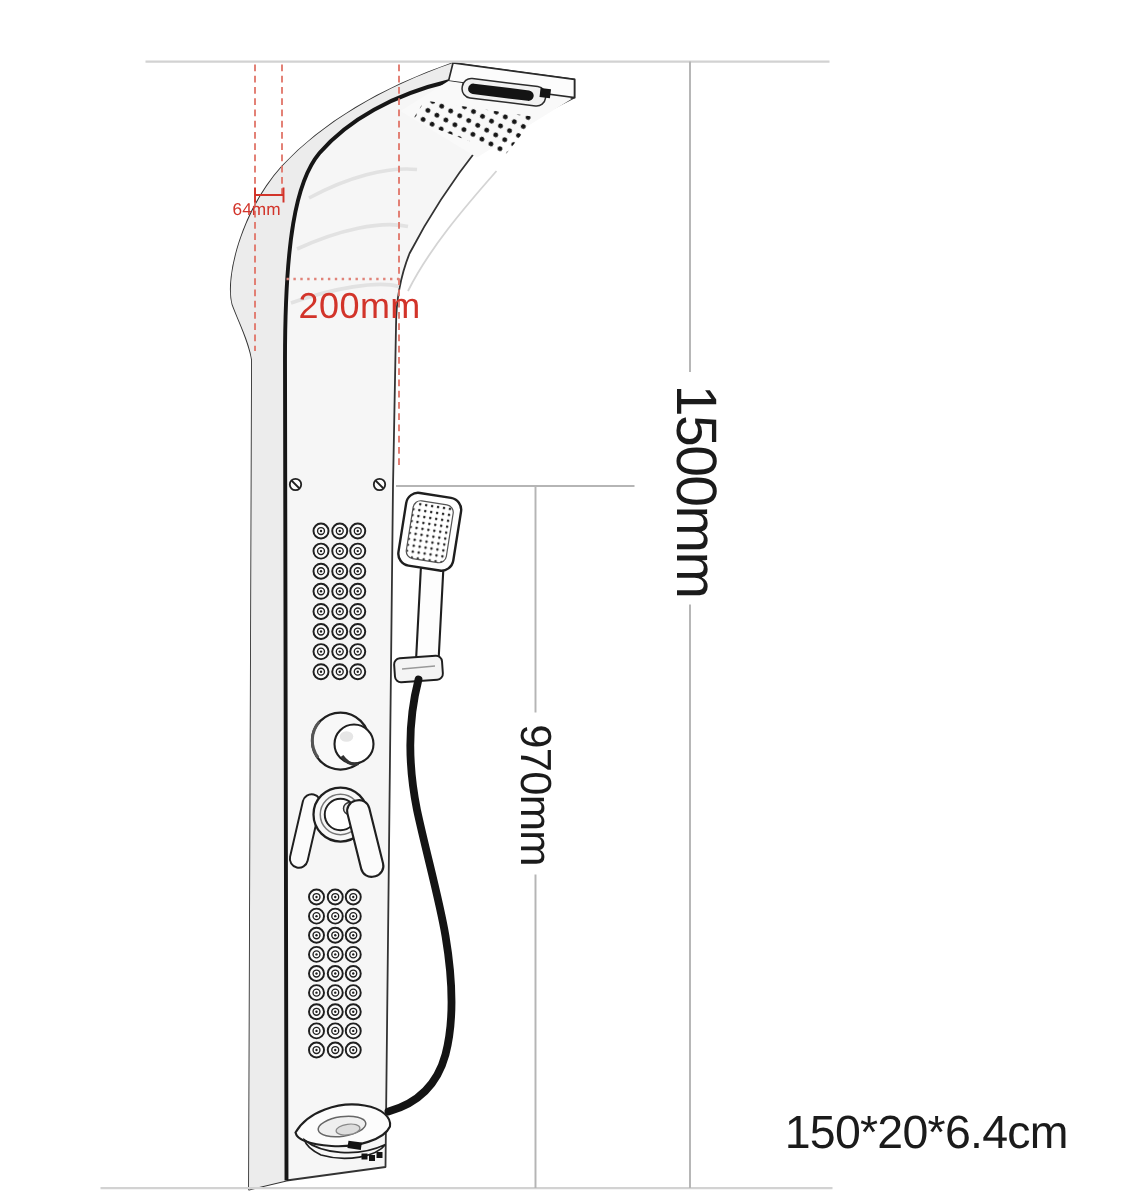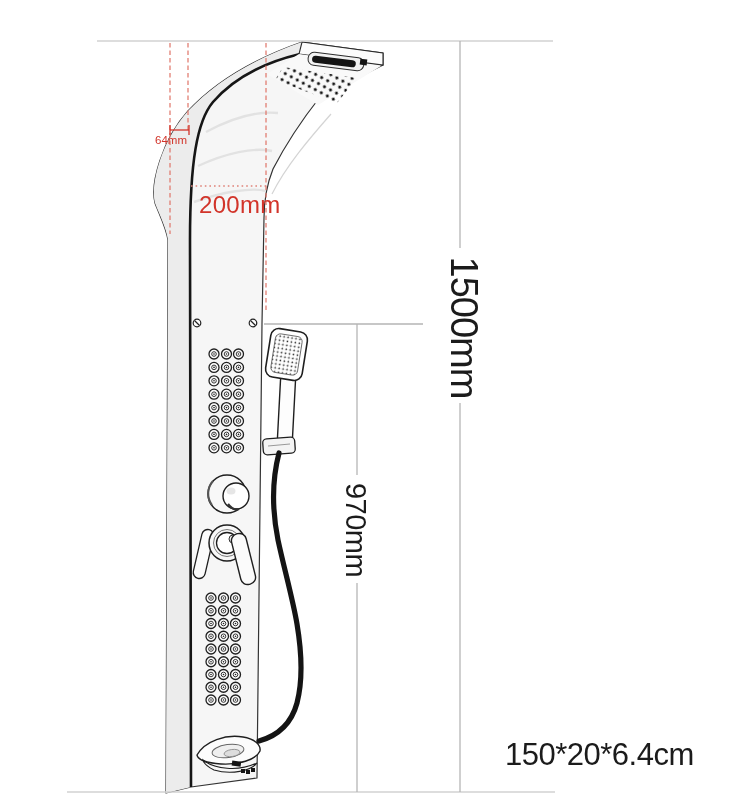--- a/index.html
+++ b/index.html
@@ -7,21 +7,21 @@
          font-family:"Liberation Sans",sans-serif;overflow:hidden;margin-top:12px;}
   .stage svg{position:absolute;left:0;top:0;}
   .lbl{position:absolute;white-space:nowrap;color:var(--ink,#1b1b1b);}
   .lbl.red{color:var(--red,#d2342a);}
   .lbl.s{left:148px;top:122px;width:39px;text-align:right;font-size:11.5px;font-weight:400;}
   .lbl.m{left:199px;top:179px;font-size:24px;font-weight:400;letter-spacing:.3px;}
   .lbl.rot-big{left:393px;top:296px;width:140px;height:37px;line-height:37px;text-align:center;
                font-size:38px;letter-spacing:-1px;transform:rotate(90deg);}
   .lbl.rot-mid{left:308px;top:503px;width:96px;height:30px;line-height:30px;text-align:center;
                font-size:29px;letter-spacing:-.5px;transform:rotate(90deg);}
-  .lbl.size{left:505px;top:725px;width:225px;font-size:31px;letter-spacing:-.5px;}
+  .lbl.size{left:505px;top:725px;width:225px;text-align:center;font-size:31px;letter-spacing:-.5px;}
   
   .refline{stroke:var(--ref,#d2d2d2);stroke-width:1.5;}
   .gline{stroke:var(--gray,#b5b5b5);stroke-width:1.3;}
   .rdash{stroke:var(--reddash,#e07468);stroke-width:1.2;stroke-dasharray:4.5,3;}
   .rsolid{stroke:var(--red,#cf3a2e);stroke-width:1.3;}
   .rdot{stroke:var(--reddot,#e08379);stroke-width:1.6;stroke-dasharray:1.6,3;}
   .jet-o{fill:#fbfbfb;stroke:#1f1f1f;stroke-width:1.3;}
   .jet-m{fill:#fff;stroke:#1f1f1f;stroke-width:.9;}
   .jet-c{fill:#1f1f1f;}
 </style>

